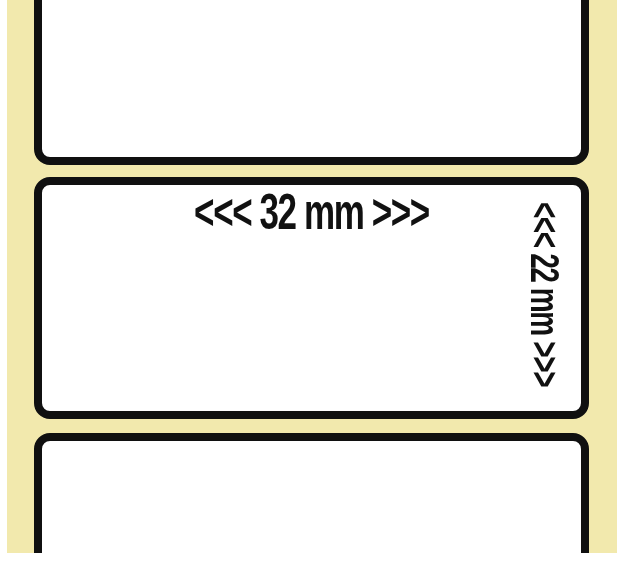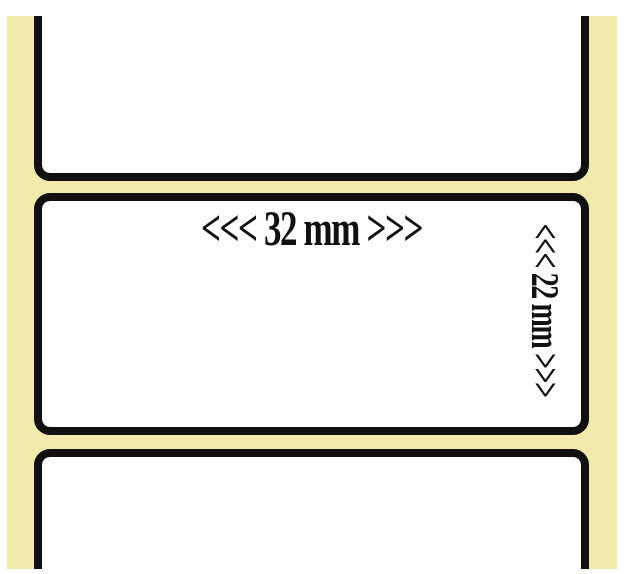--- a/index.html
+++ b/index.html
@@ -11,26 +11,25 @@
     width: 626px;
     height: 574px;
     position: relative;
     overflow: hidden;
     font-family: "Liberation Sans", sans-serif;
   }
   
   .liner {
     position: absolute;
     left: 7px;
-    top: 16px;
+    top: 0;
     width: 610px;
     height: 553px;
     background: #f2e9ad;
     overflow: hidden;
-    font-family: Liberation Serif, serif;
   }
   
   .label {
     position: absolute;
     left: 27px;            
     width: 555px;
     background: #ffffff;
     border: 8px solid #101010;
     border-radius: 16px;
     box-sizing: border-box;

